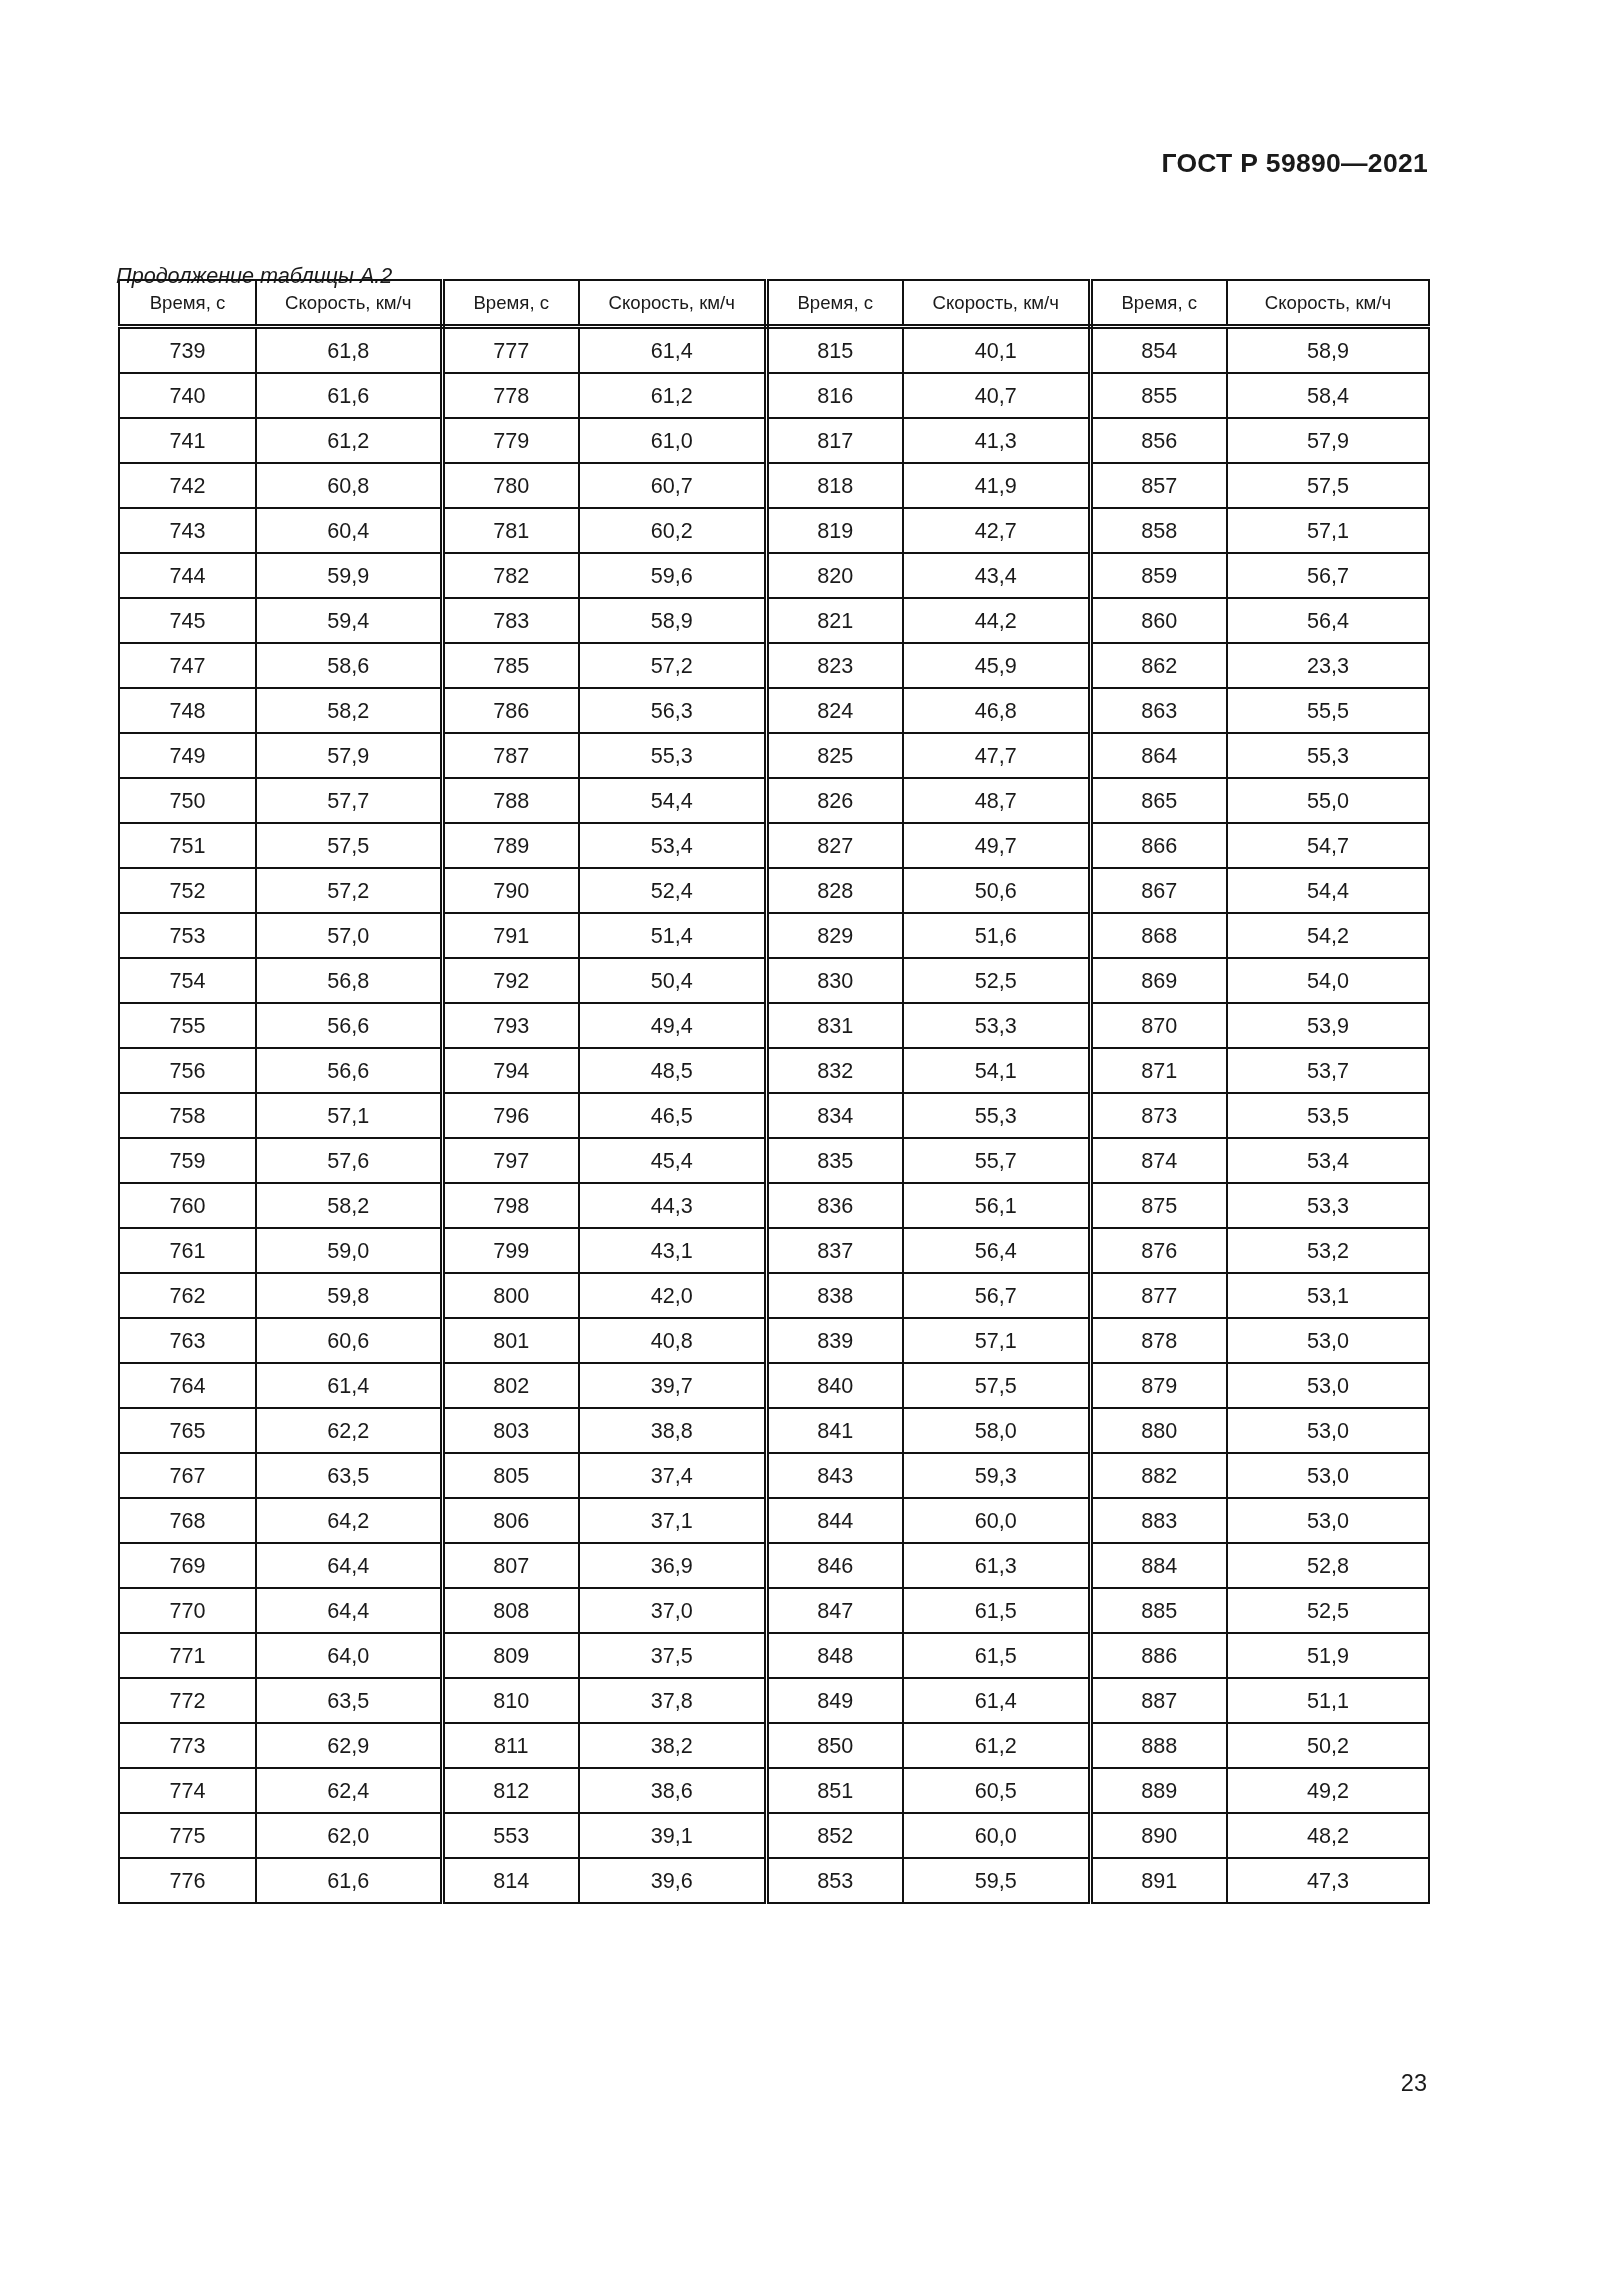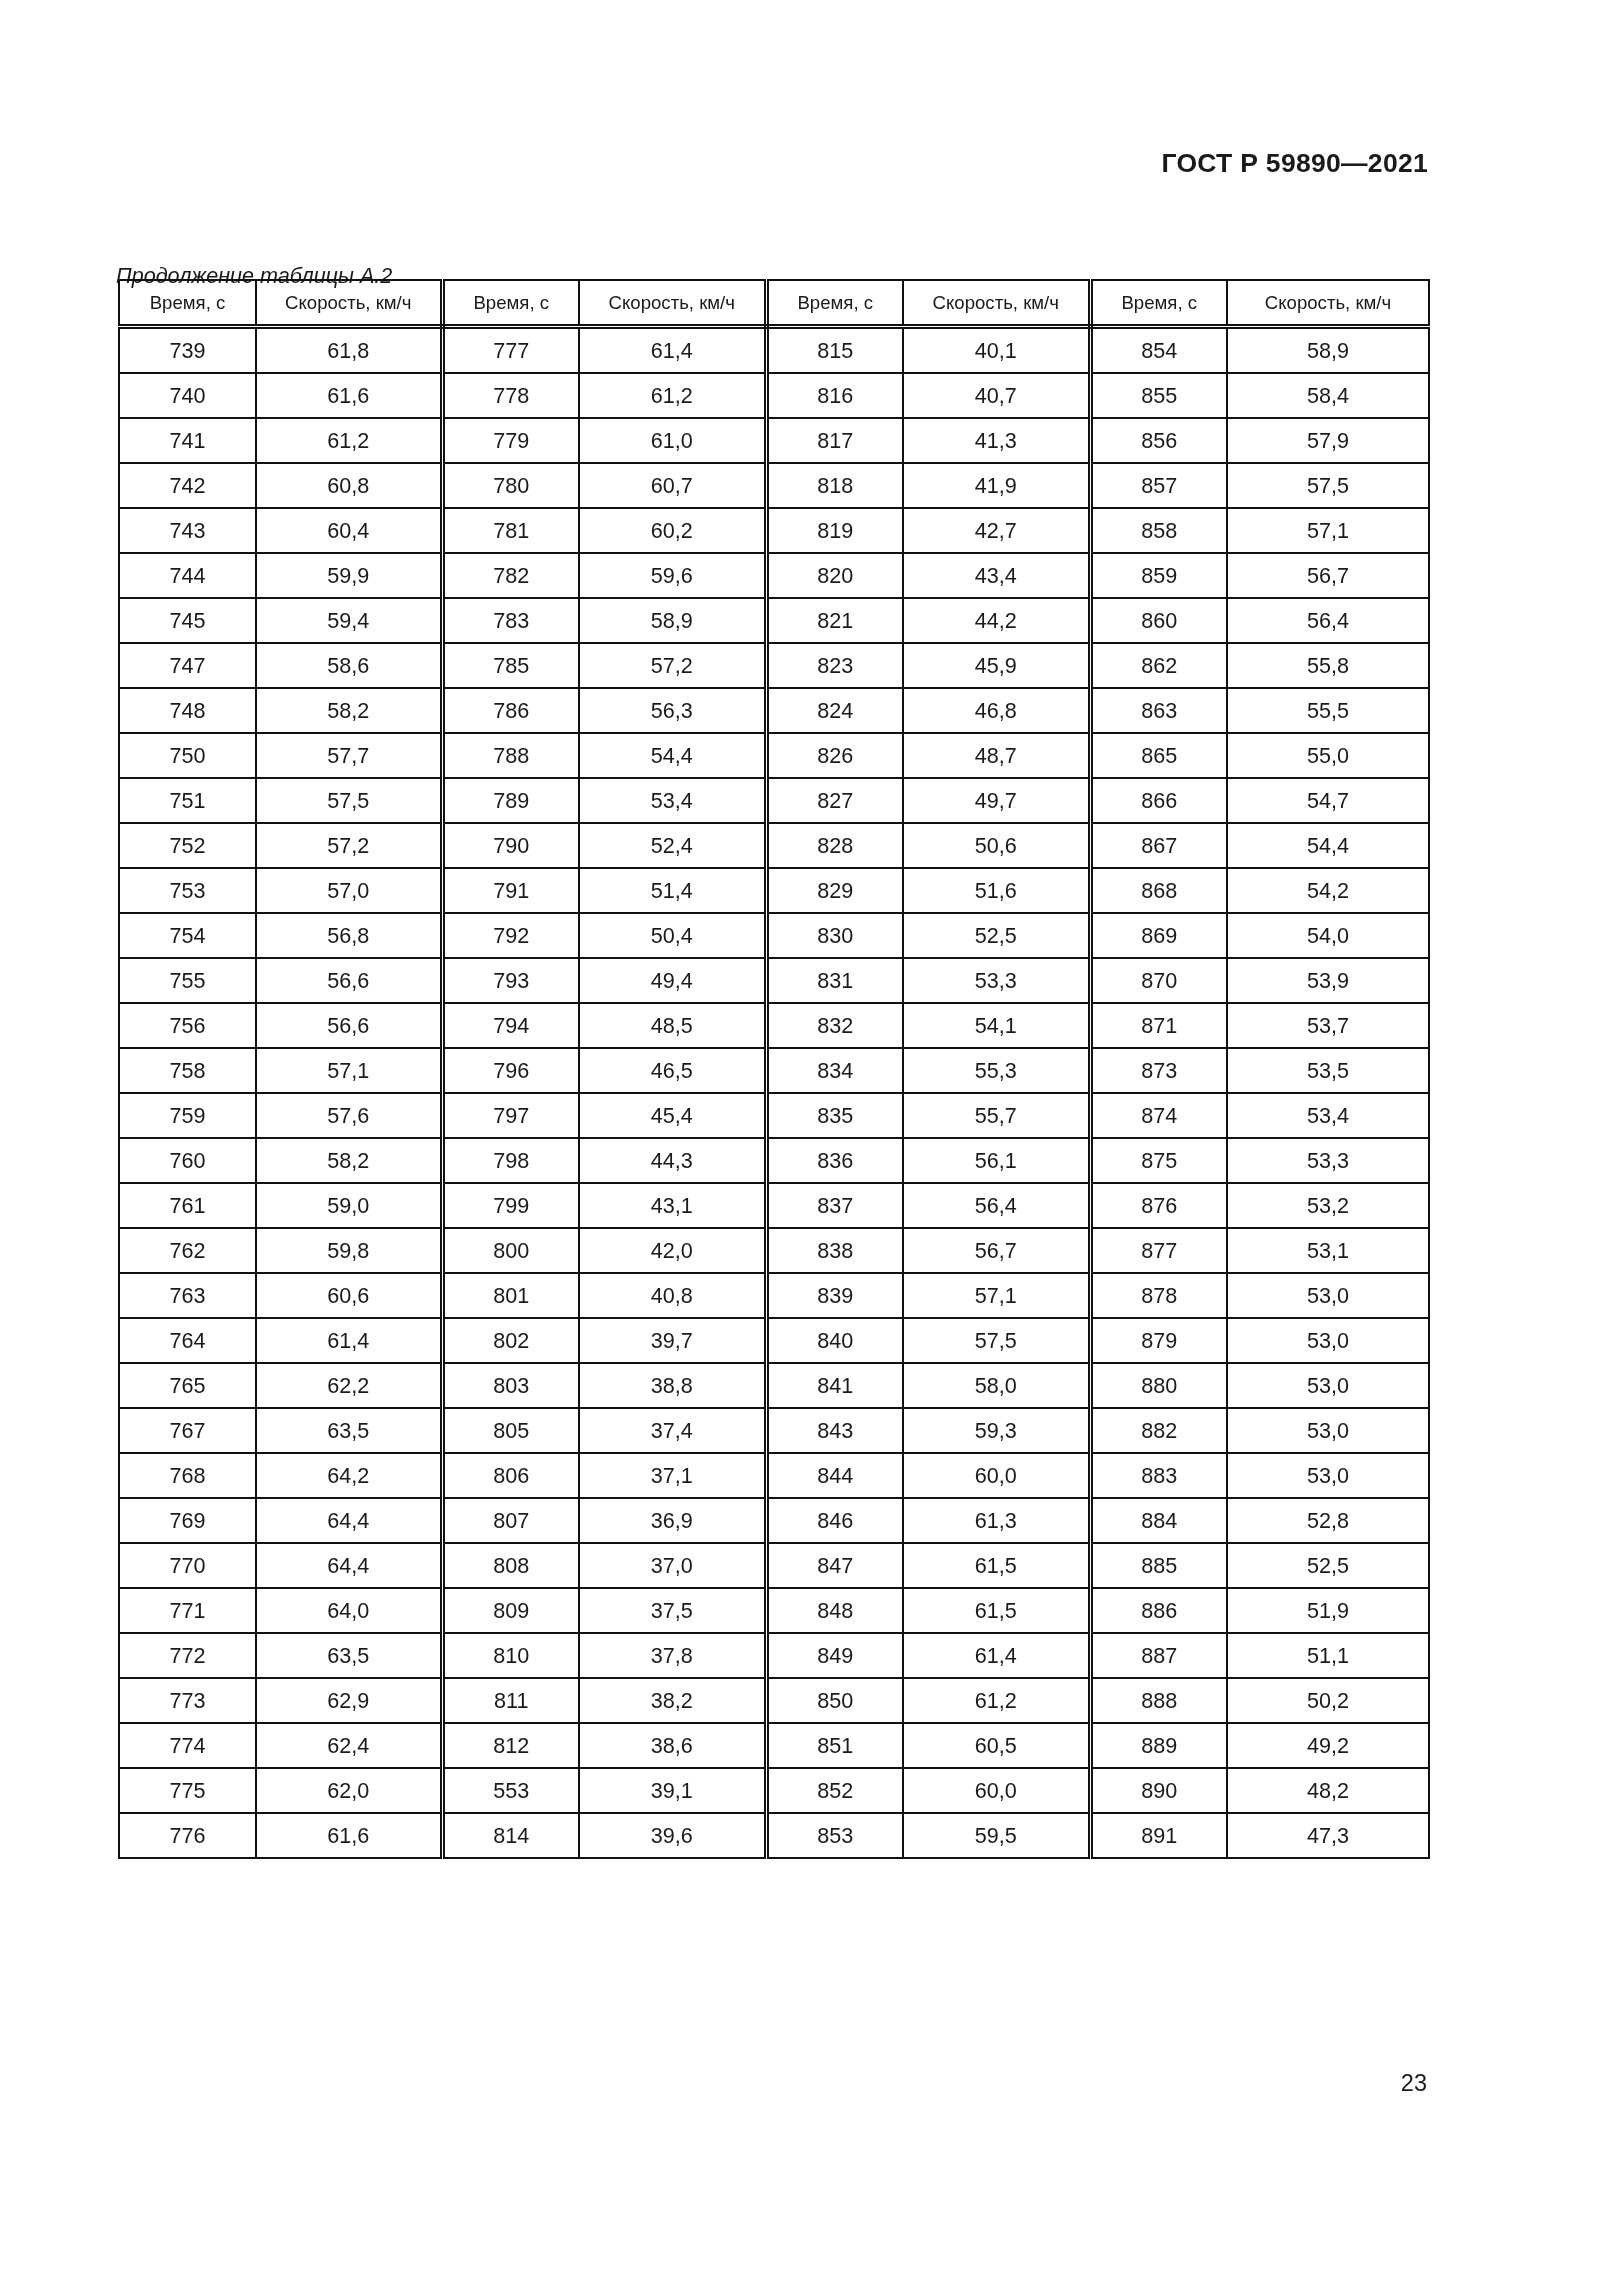--- a/index.html
+++ b/index.html
@@ -186,33 +186,43 @@
           <td>56,4</td>
         </tr>
         <tr>
           <td>747</td>
           <td class="grp-end">58,6</td>
           <td>785</td>
           <td class="grp-end">57,2</td>
           <td>823</td>
           <td class="grp-end">45,9</td>
           <td>862</td>
-          <td>55,8</td>
+          <td>23,3</td>
         </tr>
         <tr>
           <td>748</td>
           <td class="grp-end">58,2</td>
           <td>786</td>
           <td class="grp-end">56,3</td>
           <td>824</td>
           <td class="grp-end">46,8</td>
           <td>863</td>
           <td>55,5</td>
         </tr>
         <tr>
+          <td>749</td>
+          <td class="grp-end">57,9</td>
+          <td>787</td>
+          <td class="grp-end">55,3</td>
+          <td>825</td>
+          <td class="grp-end">47,7</td>
+          <td>864</td>
+          <td>55,3</td>
+        </tr>
+        <tr>
           <td>750</td>
           <td class="grp-end">57,7</td>
           <td>788</td>
           <td class="grp-end">54,4</td>
           <td>826</td>
           <td class="grp-end">48,7</td>
           <td>865</td>
           <td>55,0</td>
         </tr>
         <tr>

